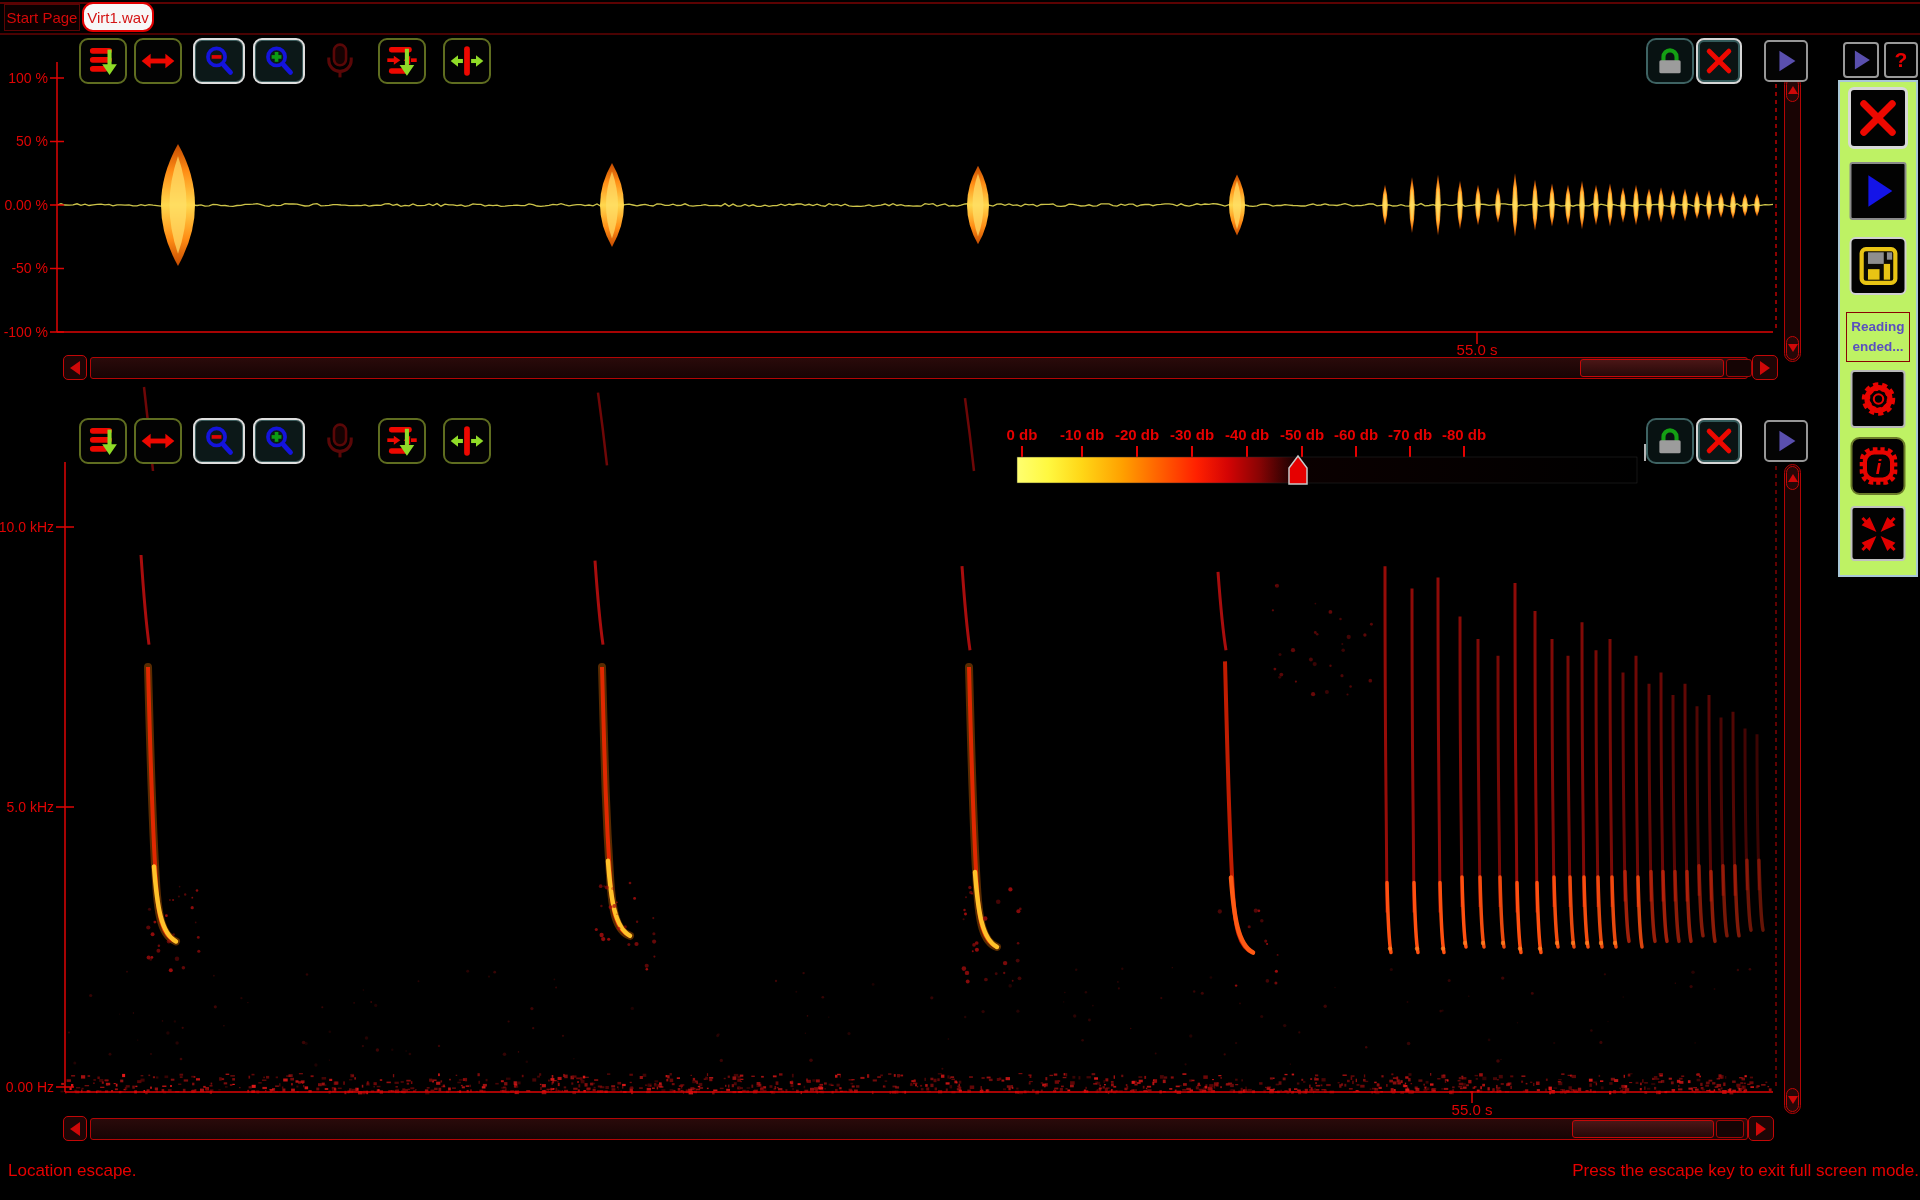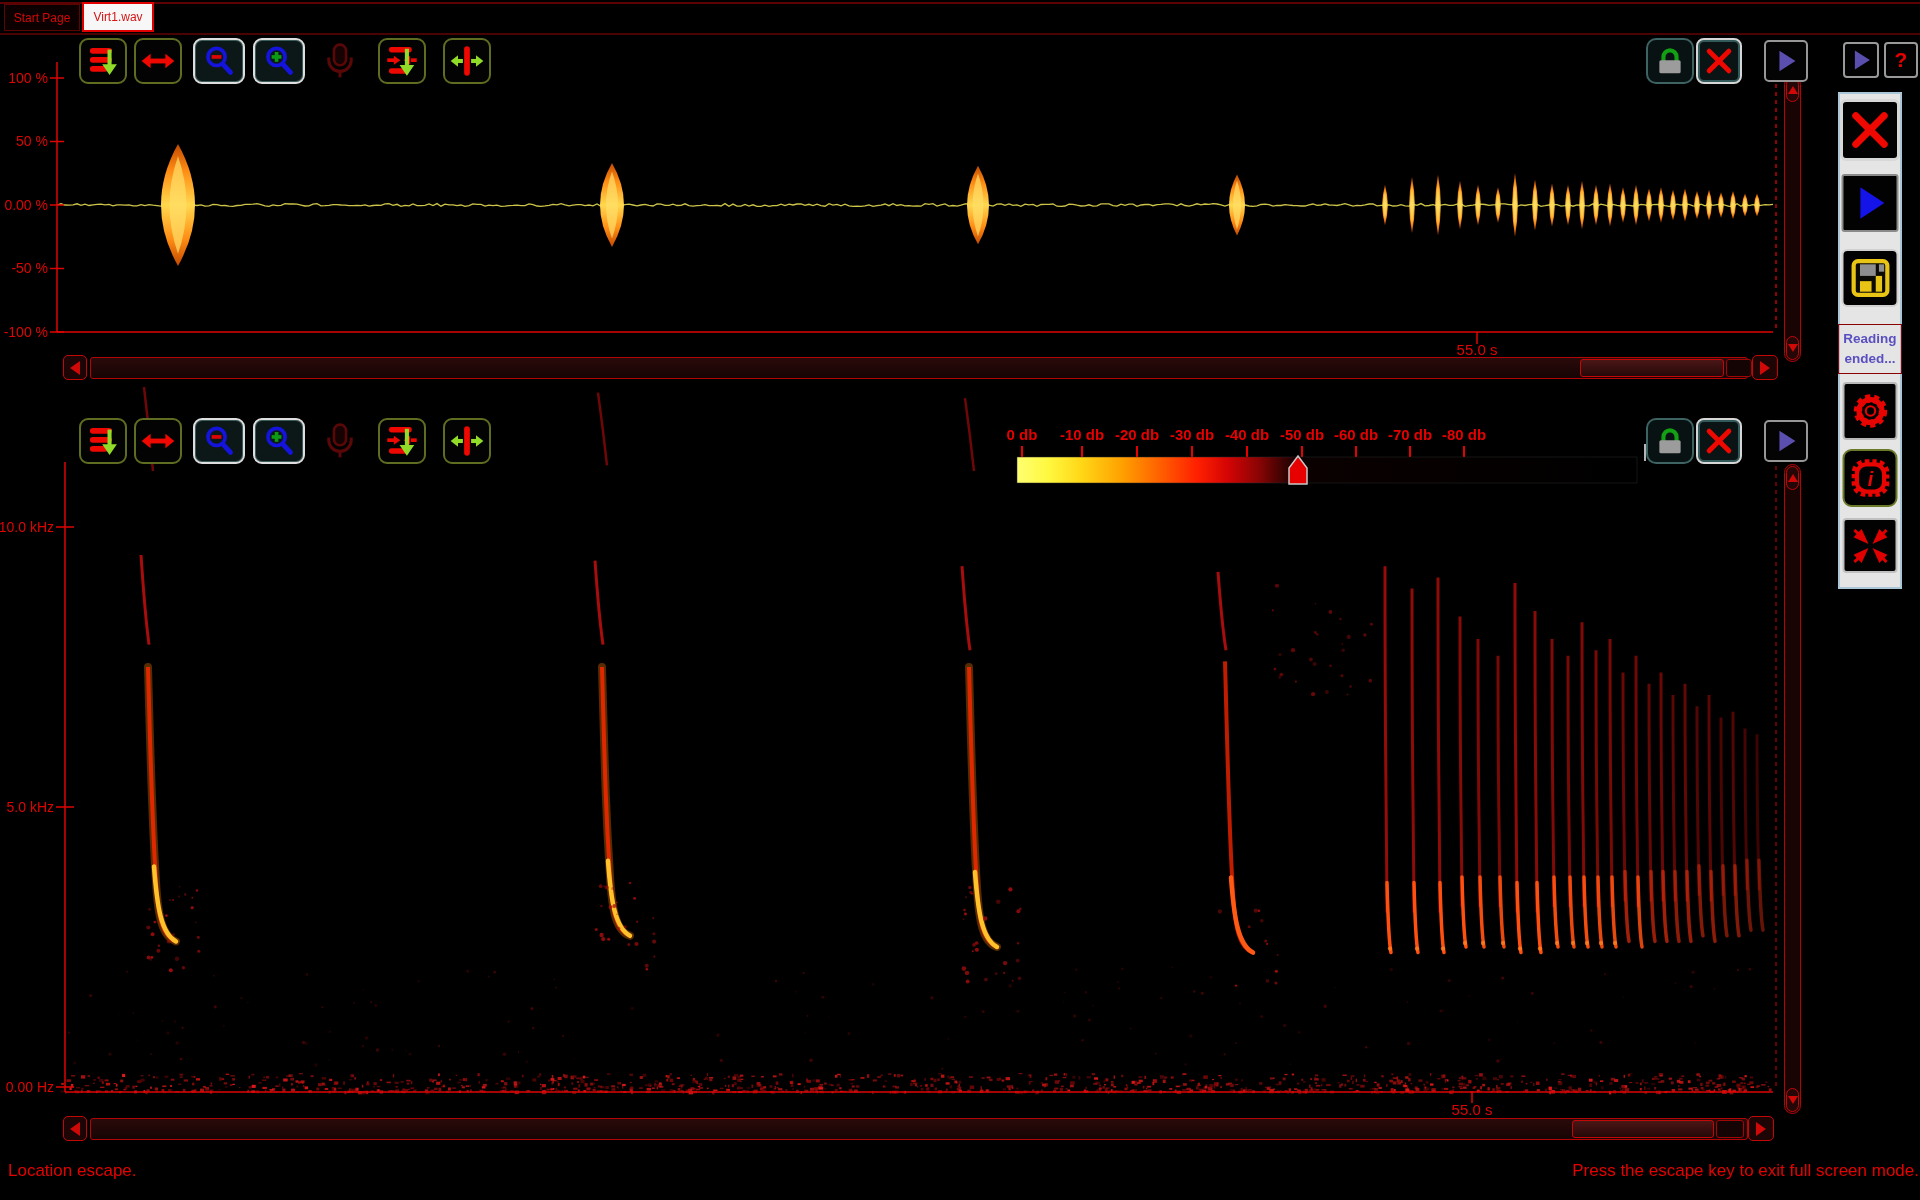--- a/index.html
+++ b/index.html
@@ -6,23 +6,23 @@
   html,body{width:1920px;height:1200px;background:#000;overflow:hidden;
     font-family:"Liberation Sans",sans-serif;position:relative}
   #plots{position:absolute;left:0;top:0;width:1920px;height:1200px;pointer-events:none}
   svg text{font-family:"Liberation Sans",sans-serif}
   .tick-label{fill:#df0404;font-size:14px}
   .time-label{fill:#df0404;font-size:15px}
   .db-label{fill:#e60000;font-size:15px;font-weight:bold}
   
   .topline{position:absolute;left:0;top:2px;width:1920px;height:2px;background:#5c0202}
   .tabline{position:absolute;left:0;top:33px;width:1920px;height:2px;background:#4a0202}
-  .tab{position:absolute;display:flex;align-items:center;justify-content:center;font-size:12px;cursor:pointer}
+  .tab{position:absolute;display:flex;align-items:center;justify-content:center;font-size:15px;cursor:pointer}
   .tab-inactive{left:4px;top:4px;width:76px;height:27px;background:#0c0000;border:1px solid #5a0404;color:#d40808}
-  .tab-active{left:82px;top:2px;width:72px;height:30px;background:#f7f7f7;border:2px solid #e00000;border-radius:0;color:#d41414;z-index:3}
+  .tab-active{left:82px;top:2px;width:72px;height:30px;background:#f7f7f7;border:2px solid #e00000;border-radius:11px;color:#d41414;z-index:3}
   
   .tb{position:absolute;width:48px;height:46px;background:#030303;border:2px solid #5f6d20;border-radius:9px;padding:3px;cursor:pointer;z-index:4}
   .tb svg{width:100%;height:100%;display:block}
   .tb.zoomb{width:52px;background:#0c1818;border:2px solid #dedede;box-shadow:inset 0 0 0 1px #3c5c5c;border-radius:9px}
   .tb.plainb{border:none;background:transparent;width:44px}
   .tb.lockb{border:2px solid #3e6363;background:#081212;border-radius:10px}
   .tb.xb{border:2px solid #d6d6d6;background:#0b1414;box-shadow:inset 0 0 0 2px #335a5a;border-radius:8px}
   .tb.playb{width:44px;height:42px;border:2px solid #979797;background:#040404;border-radius:5px}
   
   .sb-btn{position:absolute;background:#1e0505;border:1px solid #c20707;border-radius:5px;display:flex;align-items:center;justify-content:center;cursor:pointer;z-index:4}
@@ -32,21 +32,21 @@
   .vsb-track{position:absolute;background:#190404;border:1.5px solid #b30505;border-radius:9px;cursor:pointer;z-index:3}
   .vsb-btn{position:absolute;left:1px;width:13px;height:24px;background:#260707;border:1px solid #c20707;border-radius:7px;display:flex;align-items:center;justify-content:center;cursor:pointer}
   .tri-up{width:0;height:0;border-left:5px solid transparent;border-right:5px solid transparent;border-bottom:8px solid #cf0808}
   .tri-down{width:0;height:0;border-left:5px solid transparent;border-right:5px solid transparent;border-top:8px solid #cf0808}
   .tri-left{width:0;height:0;border-top:7px solid transparent;border-bottom:7px solid transparent;border-right:10px solid #cf0808}
   .tri-right{width:0;height:0;border-top:7px solid transparent;border-bottom:7px solid transparent;border-left:10px solid #cf0808}
   
   .mini{position:absolute;background:#030303;border:2px solid #9a9a9a;border-radius:4px;display:flex;align-items:center;justify-content:center;cursor:pointer;z-index:4}
   .helpq{color:#e60000;font-size:21px;font-weight:bold}
   
-  #sidebar{position:absolute;left:1838px;top:92px;width:64px;height:497px;border:2px solid #a9c7d6;background:#e5e5e5;z-index:5}
+  #sidebar{position:absolute;left:1838px;top:80px;width:80px;height:497px;border:2px solid #a9c7d6;background:#bef264;z-index:5}
   .sbb{position:absolute;left:50%;transform:translateX(-50%);background:#020202;display:flex;align-items:center;justify-content:center;cursor:pointer}
   .sbb svg{display:block}
   .reading-box{position:absolute;left:50%;transform:translateX(-50%);top:230px;width:64px;height:50px;border:1.5px solid #8a0202;color:#5a4fc0;
     font-size:13.5px;font-weight:bold;text-align:center;line-height:1.45;padding-top:4px}
   
   .status{position:absolute;top:1161px;font-size:17px;color:#e60000;z-index:6}
 </style>
 </head>
 <body>
 

